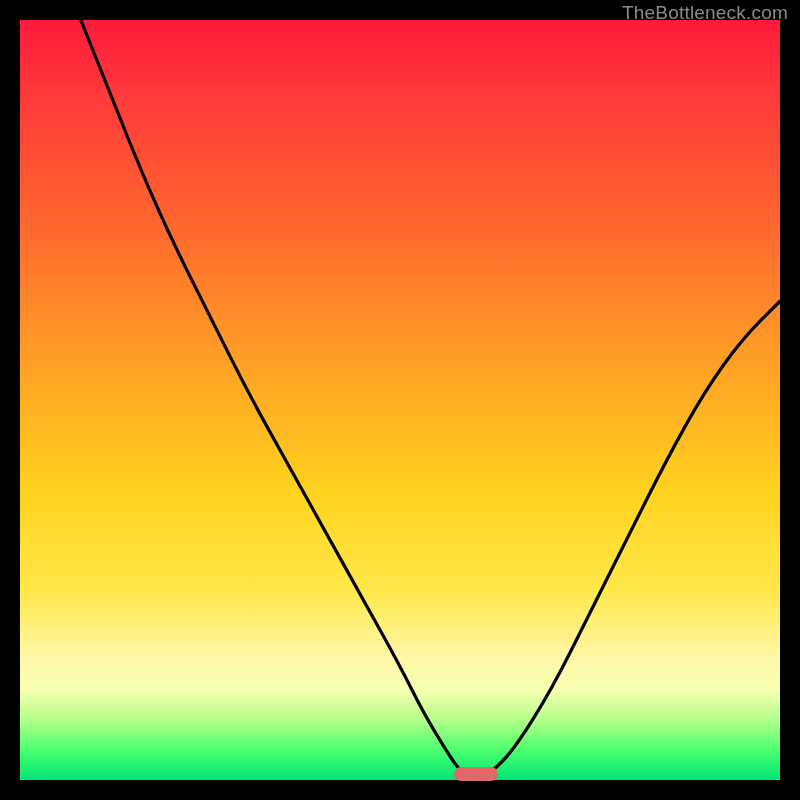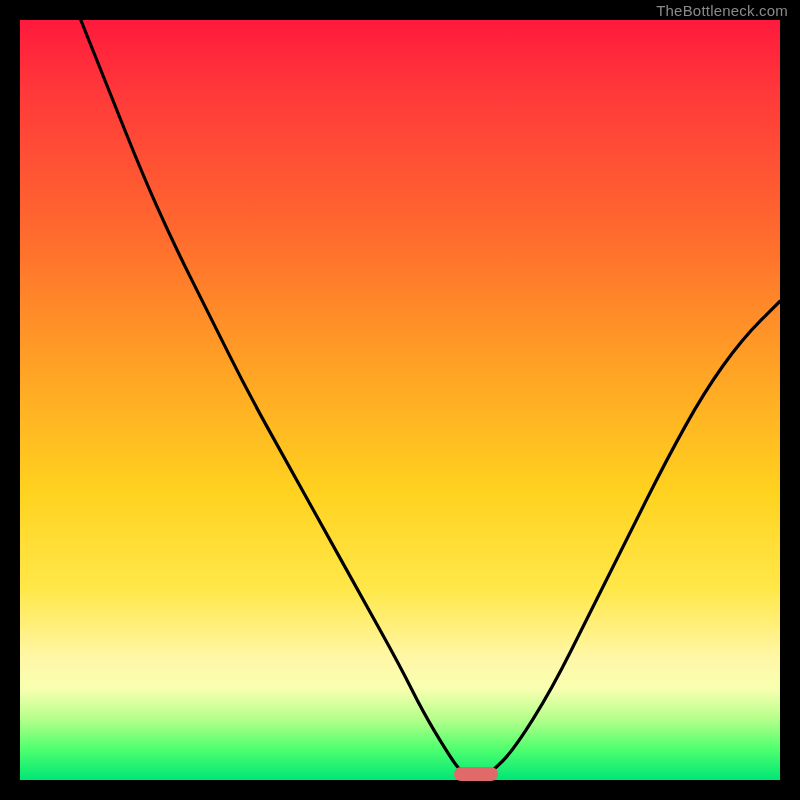--- a/index.html
+++ b/index.html
@@ -37,21 +37,21 @@
       #b5ff8a 92%,
       #4dff6e 96%,
       #00e676 100%
     );
   }
   .watermark {
     position: absolute;
     top: 2px;
     right: 12px;
     color: #8a8a8a;
-    font-size: 15px;
+    font-size: 19px;
     font-weight: 500;
     letter-spacing: 0.2px;
     user-select: none;
   }
   svg.curve {
     position: absolute;
     left: 0;
     top: 0;
     width: 760px;
     height: 760px;

